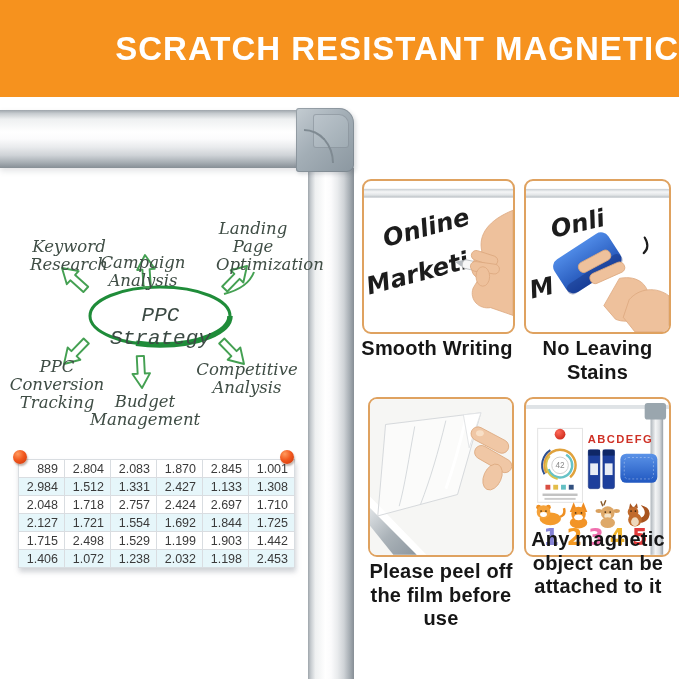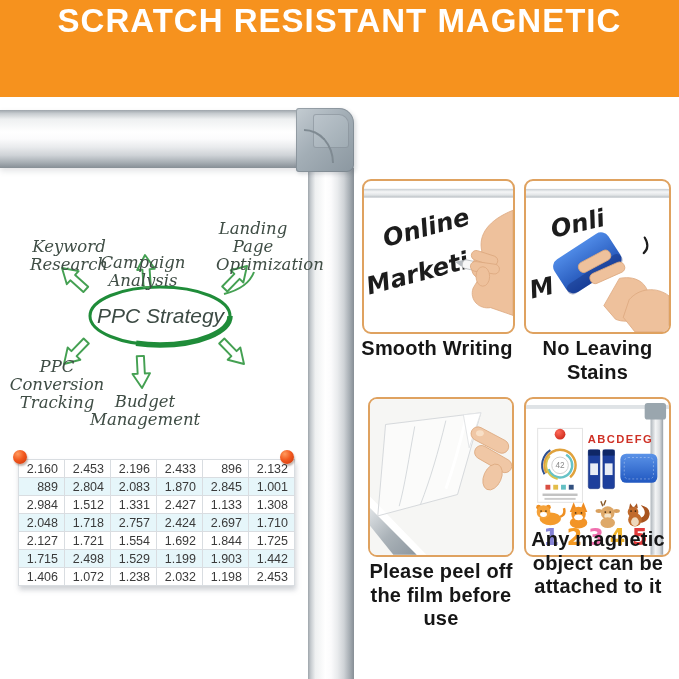--- a/index.html
+++ b/index.html
@@ -5,22 +5,22 @@
   * { margin:0; padding:0; box-sizing:border-box; }
   html,body { background:#ffffff; }
   .stage{
     position:relative; width:679px; height:679px; overflow:hidden;
     background:#ffffff; font-family:"Liberation Sans", sans-serif;
   }
 
   
   .banner{
     position:absolute; left:0; top:0; width:679px; height:97px;
-    background:#F6921E; display:flex; 
-    align-items:flex-start; justify-content:center;
+    background:#F6921E; display:flex; flex-direction:column;
+    align-items:flex-end; justify-content:center;
   }
   .banner-line{
     color:#ffffff; font-weight:bold; font-size:33px; line-height:41px;
     letter-spacing:1px; text-align:center; white-space:nowrap;
   }
 
   
   .wb-top-rail{
     position:absolute; left:0; top:110px; width:302px; height:58px;
     background:linear-gradient(180deg,#9ea5ab 0%,#c6cbcf 6%,#eef0f1 16%,#ffffff 38%,#fbfbfc 50%,#e9ebed 64%,#cfd3d7 78%,#a8afb5 90%,#868e95 100%);
@@ -49,21 +49,21 @@
 
   
   .mindmap-svg{ position:absolute; left:0; top:0; width:679px; height:679px; pointer-events:none; }
   .mm-label{
     position:absolute; text-align:center;
     font-family:"DejaVu Serif", serif; font-style:italic;
     color:#3f4d45; font-size:16.5px; line-height:1.1;
   }
   .mm-center-label{
     position:absolute; left:88px; top:304px; width:145px; text-align:center;
-    font-family:Liberation Sans, sans-serif; font-style:italic;
+    font-family:Liberation Mono, monospace; font-style:italic;
     color:#3c4a44; font-size:21px;
   }
 
   
   .num-table{
     position:absolute; left:18px; top:459px; border-collapse:collapse;
     background:#ffffff; box-shadow:1px 4px 5px rgba(120,130,140,.35);
   }
   .num-table td{
     width:46px; height:18px; border:1px solid #d9dde1;
@@ -133,32 +133,25 @@
     <g transform="translate(244,364) rotate(136) scale(0.8)">
         <use href="#arrowShape"></use>
       </g>
   </svg>
 
   <div class="mm-label" style="left:14px;  top:238px; width:110px;">Keyword Research</div>
   <div class="mm-label" style="left:88px; top:216px; width:110px;margin-top:38px;">Campaign Analysis</div>
   <div class="mm-label" style="left:216px;top:220px; width:74px;">Landing Page Optimization</div>
   <div class="mm-label" style="left:-5px; top:358px; width:124px;">PPC Conversion Tracking</div>
   <div class="mm-label" style="left:90px; top:393px; width:110px;">Budget Management</div>
+  <div class="mm-label" style="left:192px;top:361px; width:110px;">Competitive Analysis</div>
   <div class="mm-center-label">PPC Strategy</div>
 
   <table class="num-table">
     <tbody>
-        <tr>
-          <td>2.160</td>
-          <td>2.453</td>
-          <td>2.196</td>
-          <td>2.433</td>
-          <td>896</td>
-          <td>2.132</td>
-        </tr>
         <tr>
           <td>889</td>
           <td>2.804</td>
           <td>2.083</td>
           <td>1.870</td>
           <td>2.845</td>
           <td>1.001</td>
         </tr>
         <tr>
           <td>2.984</td>

